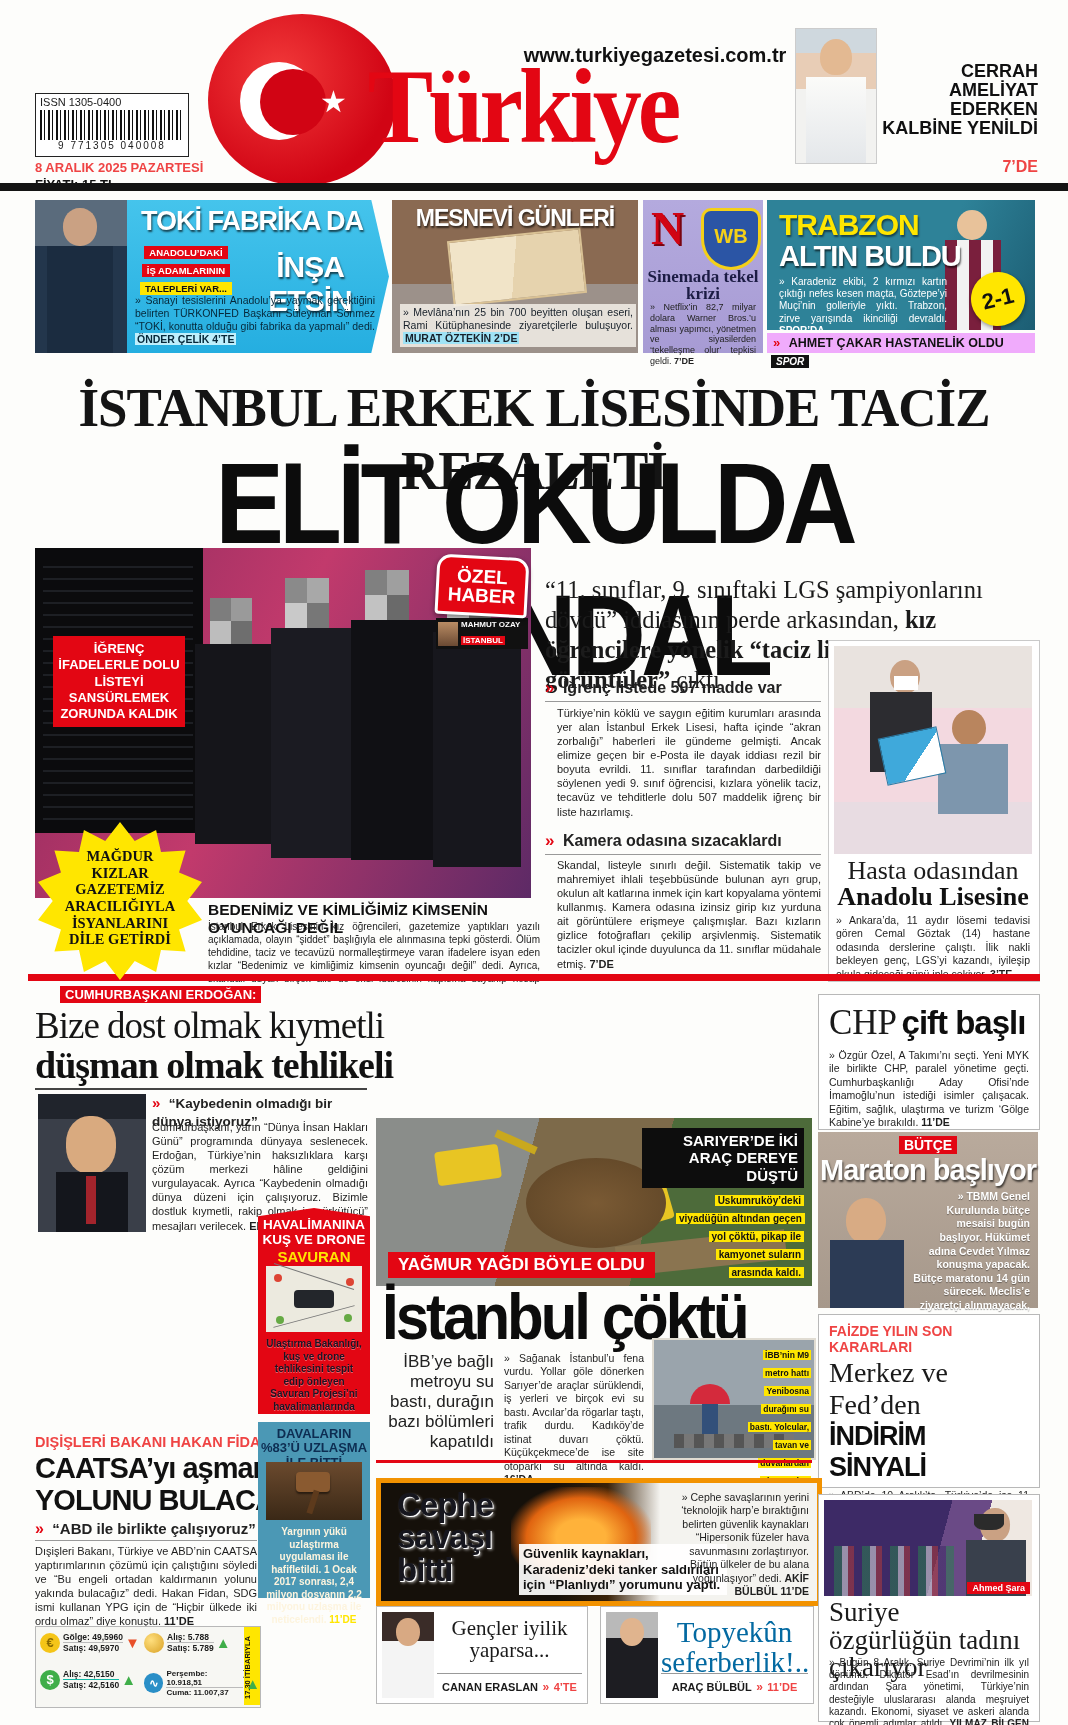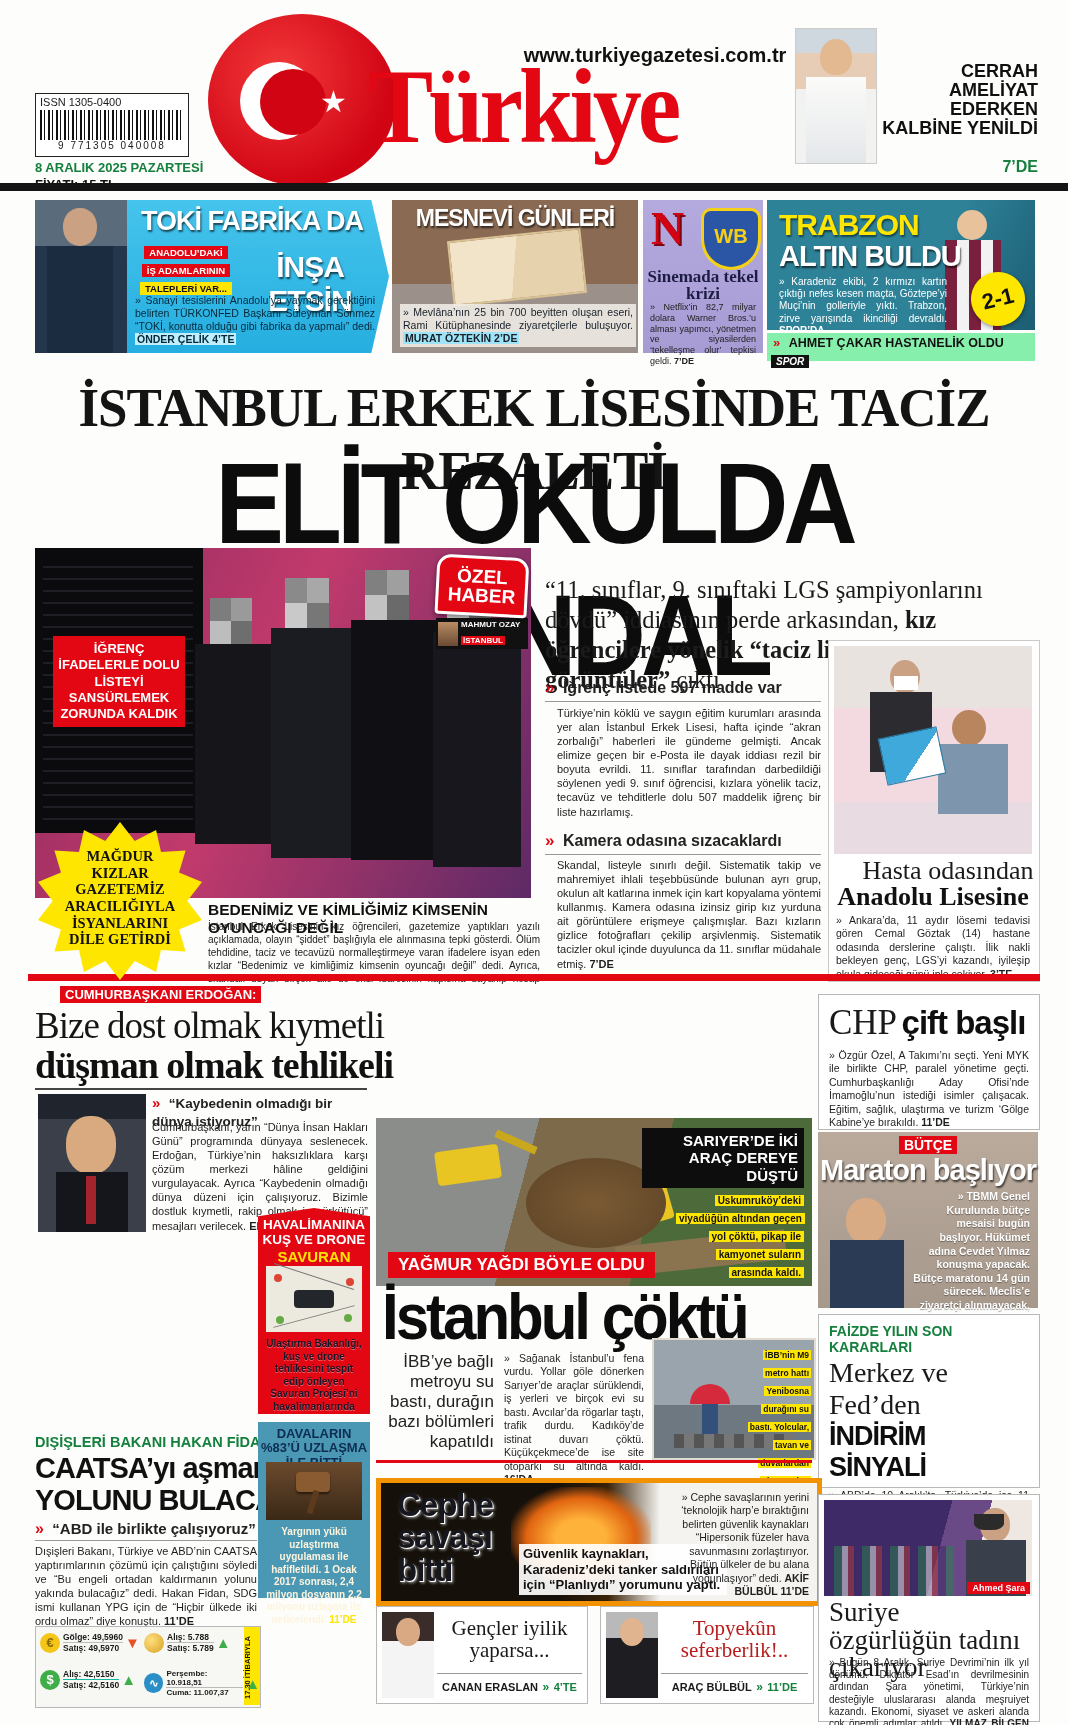--- a/index.html
+++ b/index.html
@@ -1,21 +1,21 @@
 <!DOCTYPE html>
 <html><head>
 <meta charset="utf-8">
 <style>
   html,body{margin:0;padding:0;background:#dcdcdc;}
   .page{position:relative;width:1068px;height:1725px;background:#fdfdfb;margin:0 auto;overflow:hidden;
         font-family:"Liberation Sans",sans-serif;color:#1a1a1a;}
   .abs{position:absolute;}
   .serif{font-family:"Liberation Serif",serif;}
   .b{font-weight:bold;}
-  .red{color:#15803d;}
+  .red{color:#ef4444;}
   .wht{color:#fff;}
   .yel{color:#ffe600;}
   .ctr{text-align:center;}
   .rgt{text-align:right;}
   .jst{text-align:justify;}
   .body-txt{font-size:10.5px;line-height:1.28;color:#1e1e1e;}
   .chev::before{content:"»";font-weight:bold;color:#e30613;margin-right:4px;}
   .chip{display:inline-block;padding:1px 5px;font-weight:bold;}
   .clone{-webkit-box-decoration-break:clone;box-decoration-break:clone;}
   .shadow-b{text-shadow:1px 2px 2px rgba(0,0,0,.65);}
@@ -99,21 +99,21 @@
     <div class="abs b" style="left:12px;top:8px;font-size:30px;color:#ffe600;letter-spacing:-1px;text-shadow:1px 2px 2px rgba(0,0,0,.5);">TRABZON</div>
     <div class="abs b wht shadow-b" style="left:12px;top:40px;font-size:29px;letter-spacing:-1px;">ALTIN BULDU</div>
     <div class="abs jst wht" style="left:12px;top:76px;width:168px;font-size:10px;line-height:1.22;">
       <span>» Karadeniz ekibi, 2 kırmızı kartın çıktığı nefes kesen maçta, Göztepe’yi Muçi’nin golleriyle yıktı. Trabzon, zirve yarışında ikinciliği devraldı.</span>
       <span class="b">SPOR’DA</span>
     </div>
     <div class="abs b ctr" style="left:204px;top:72px;width:54px;height:54px;border-radius:50%;background:#ffe600;transform:rotate(-14deg);box-shadow:0 2px 4px rgba(0,0,0,.4);">
       <span style="font-size:22px;line-height:54px;color:#111;">2-1</span>
     </div>
   </div>
-  <div class="abs" style="left:767px;top:333px;width:268px;height:28px;background:#86efac;">
+  <div class="abs" style="left:767px;top:333px;width:268px;height:20px;background:#f0abfc;">
     <span class="chev" style="margin-left:6px;font-size:13px;"></span>
     <span class="b" style="font-size:12.5px;color:#111;">AHMET ÇAKAR HASTANELİK OLDU</span>
     <span class="chip wht" style="background:#111;font-size:10px;font-style:italic;margin-left:4px;">SPOR</span>
   </div>
 
   <div class="abs serif b ctr" style="left:20px;top:376px;width:1028px;font-size:53px;letter-spacing:-1px;color:#141414;transform:scaleY(1.05);transform-origin:top center;">İSTANBUL ERKEK LİSESİNDE TACİZ REZALETİ</div>
   <div class="abs b ctr hl-condensed" style="left:0;top:438px;width:1068px;font-size:103px;color:#0c0c0c;">ELİT OKULDA SKANDAL</div>
 
   <div class="abs" style="left:35px;top:548px;width:496px;height:350px;background:linear-gradient(115deg,#8c2a5e,#c23a6c 45%,#5d2a66);overflow:hidden;">
     <div class="abs" style="left:0;top:0;width:168px;height:285px;background:#0b0b0d;">
@@ -170,21 +170,21 @@
 
   <div class="abs" style="left:828px;top:640px;width:210px;height:340px;border:1px solid #c9c9c9;background:#fff;"></div>
   <div class="abs" style="left:834px;top:646px;width:198px;height:208px;background:linear-gradient(180deg,#e9e3df 0 30%,#f3d9e0 30% 75%,#e8dce2 75%);">
     <div class="abs" style="left:56px;top:14px;width:30px;height:34px;border-radius:50%;background:#caa183;"></div>
     <div class="abs" style="left:60px;top:30px;width:24px;height:14px;background:#fff;"></div>
     <div class="abs" style="left:36px;top:46px;width:62px;height:80px;background:#2c2c30;"></div>
     <div class="abs" style="left:118px;top:64px;width:34px;height:36px;border-radius:50%;background:#b9855e;"></div>
     <div class="abs" style="left:104px;top:98px;width:70px;height:70px;background:#7d96ad;"></div>
     <div class="abs" style="left:48px;top:86px;width:58px;height:46px;background:linear-gradient(135deg,#3fa9db 0 60%,#fff 60%);transform:rotate(-12deg);border:1px solid #2a7ca6;"></div>
   </div>
-  <div class="abs serif ctr" style="left:828px;top:858px;width:210px;font-size:26px;line-height:1.0;color:#1b1b1b;padding-left:15px;">Hasta odasından</div>
+  <div class="abs serif ctr" style="left:828px;top:858px;width:210px;font-size:26px;line-height:1.0;color:#1b1b1b;">Hasta odasından</div>
   <div class="abs serif b ctr" style="left:828px;top:884px;width:210px;font-size:26px;line-height:1.0;color:#111;">Anadolu Lisesine</div>
   <div class="abs jst body-txt" style="left:836px;top:914px;width:194px;">
     <span>» Ankara’da, 11 aydır lösemi tedavisi gören Cemal Göztak (14) hastane odasında derslerine çalıştı. İlik nakli bekleyen genç, LGS’yi kazandı, iyileşip okula gideceği günü iple çekiyor.</span>
     <span class="b">3’TE</span>
   </div>
 
   <div class="abs" style="left:28px;top:974px;width:1012px;height:7px;background:#e30613;"></div>
 
   <div class="abs chip wht" style="left:60px;top:986px;background:#e30613;font-size:13px;">CUMHURBAŞKANI ERDOĞAN:</div>
   <div class="abs serif b" style="left:35px;top:1043px;font-size:38px;letter-spacing:-1px;color:#111;">düşman olmak tehlikeli</div>
@@ -371,21 +371,21 @@
     <div class="abs" style="left:60px;bottom:8px;width:145px;border-top:1px solid #999;padding-top:3px;text-align:center;">
       <span class="b" style="font-size:11px;">CANAN ERASLAN</span>
       <span class="b red" style="font-size:12px;">»</span>
       <span class="b red" style="font-size:11px;">4’TE</span>
     </div>
   </div>
   <div class="abs frame" style="left:600px;top:1606px;width:212px;height:96px;">
     <div class="abs" style="left:5px;top:5px;width:52px;height:86px;background:linear-gradient(180deg,#b9b9b9 0 30%,#1d1d22 30%);">
       <div class="abs" style="left:14px;top:6px;width:24px;height:28px;border-radius:48%;background:#e0b48e;"></div>
     </div>
-    <div class="serif ctr" style="position:absolute;left:60px;top:10px;width:147px;font-size:21px;line-height:1.05;color:#b91c1c;">Topyekûn seferberlik!..</div>
+    <div class="serif ctr" style="position:absolute;left:60px;top:10px;width:147px;font-size:29px;line-height:1.05;color:#0369a1;">Topyekûn seferberlik!..</div>
     <div class="abs" style="left:60px;bottom:8px;width:147px;border-top:1px solid #999;padding-top:3px;text-align:center;">
       <span class="b" style="font-size:11px;">ARAÇ BÜLBÜL</span>
       <span class="b red" style="font-size:12px;">»</span>
       <span class="b red" style="font-size:11px;">11’DE</span>
     </div>
   </div>
 
   <div class="abs frame" style="left:818px;top:1494px;width:220px;height:226px;">
     <div class="abs" style="left:5px;top:5px;width:208px;height:96px;background:linear-gradient(105deg,#3d2a66 0 55%,#6a4a86 55% 72%,#efe8e2 72%);overflow:hidden;">
       <div class="abs" style="left:10px;top:46px;width:120px;height:50px;background:repeating-linear-gradient(90deg,#2a7d4f 0 8px,#e3e3e3 8px 14px,#b03a3a 14px 20px,#3d2a66 20px 28px);opacity:.55;"></div>

